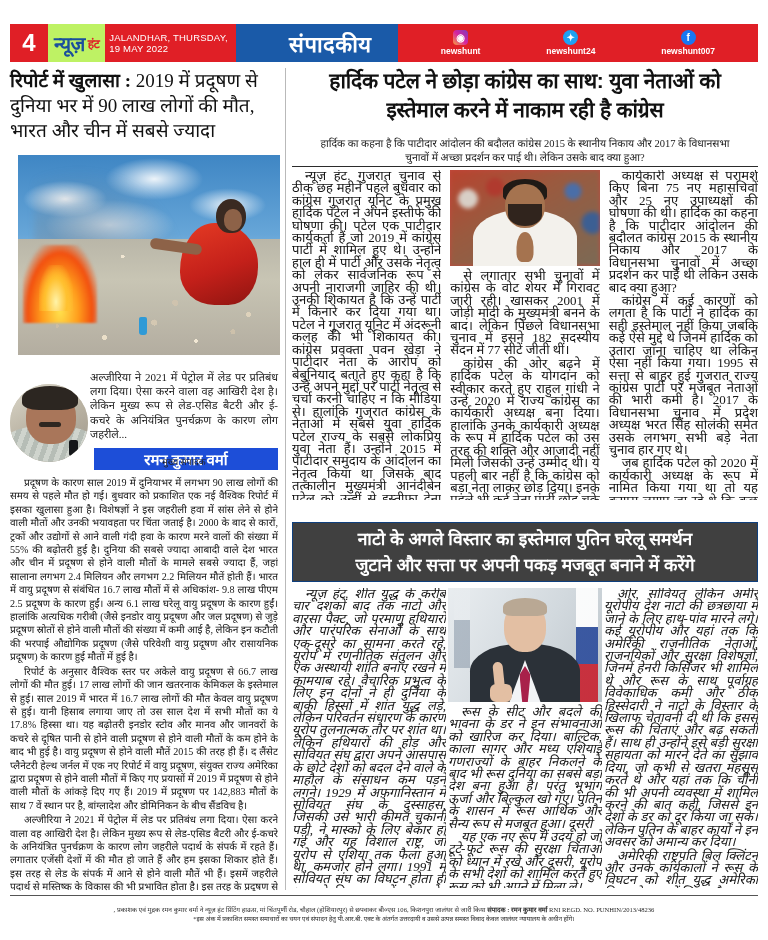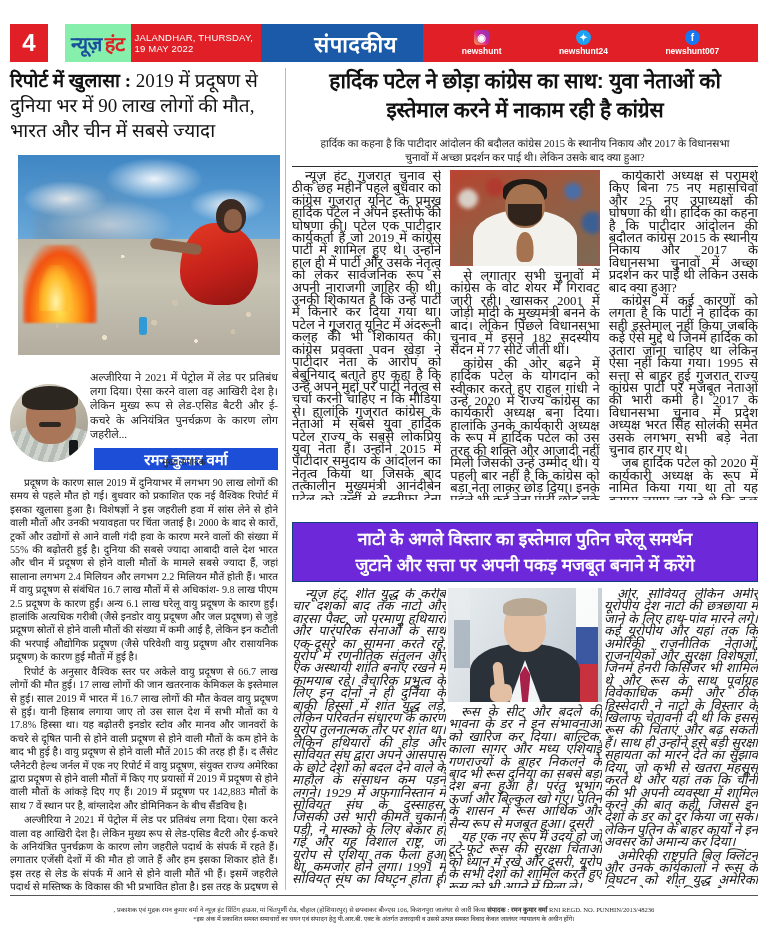--- a/index.html
+++ b/index.html
@@ -31,38 +31,37 @@
     background: #e01f26;
     color: #fff;
     font-family: "Liberation Sans", sans-serif;
     font-weight: bold;
     font-size: 24px;
     display: flex;
     align-items: center;
     justify-content: center;
   }
   .logo-box {
-    background: #86efac;
+    background: #bef264;
     padding: 0 6px;
     display: flex;
     align-items: center;
-    margin-left: 17px;
   }
   .logo-text1 {
     color: #1a4f9c;
     font-family: "Liberation Sans", sans-serif;
     font-weight: bold;
     font-size: 20px;
     letter-spacing: -0.5px;
   }
   .logo-text2 {
     color: #e01f26;
     font-family: Liberation Serif, serif;
     font-weight: bold;
-    font-size: 20px;
+    font-size: 12px;
     margin-left: 3px;
     letter-spacing: -0.5px;
   }
   .dateline-wrap {
     background: #e01f26;
     flex: 0 0 auto;
     display: flex;
     align-items: center;
     padding: 0 8px 0 4px;
   }
@@ -428,21 +427,21 @@
     width: 17px; height: 30px;
     background: #a5734f;
     border-radius: 50% 50% 30% 30%;
   }
 
   
   .nato-banner {
     position: absolute;
     left: 292px; top: 522px;
     width: 466px; height: 60px;
-    background: #6d28d9;
+    background: #404040;
     border: 1px solid #0f3f7d;
     display: flex;
     align-items: center;
     justify-content: center;
     padding: 0 6px;
   }
   .nato-title {
     color: #fff;
     font-family: "Liberation Sans", sans-serif;
     font-weight: bold;

